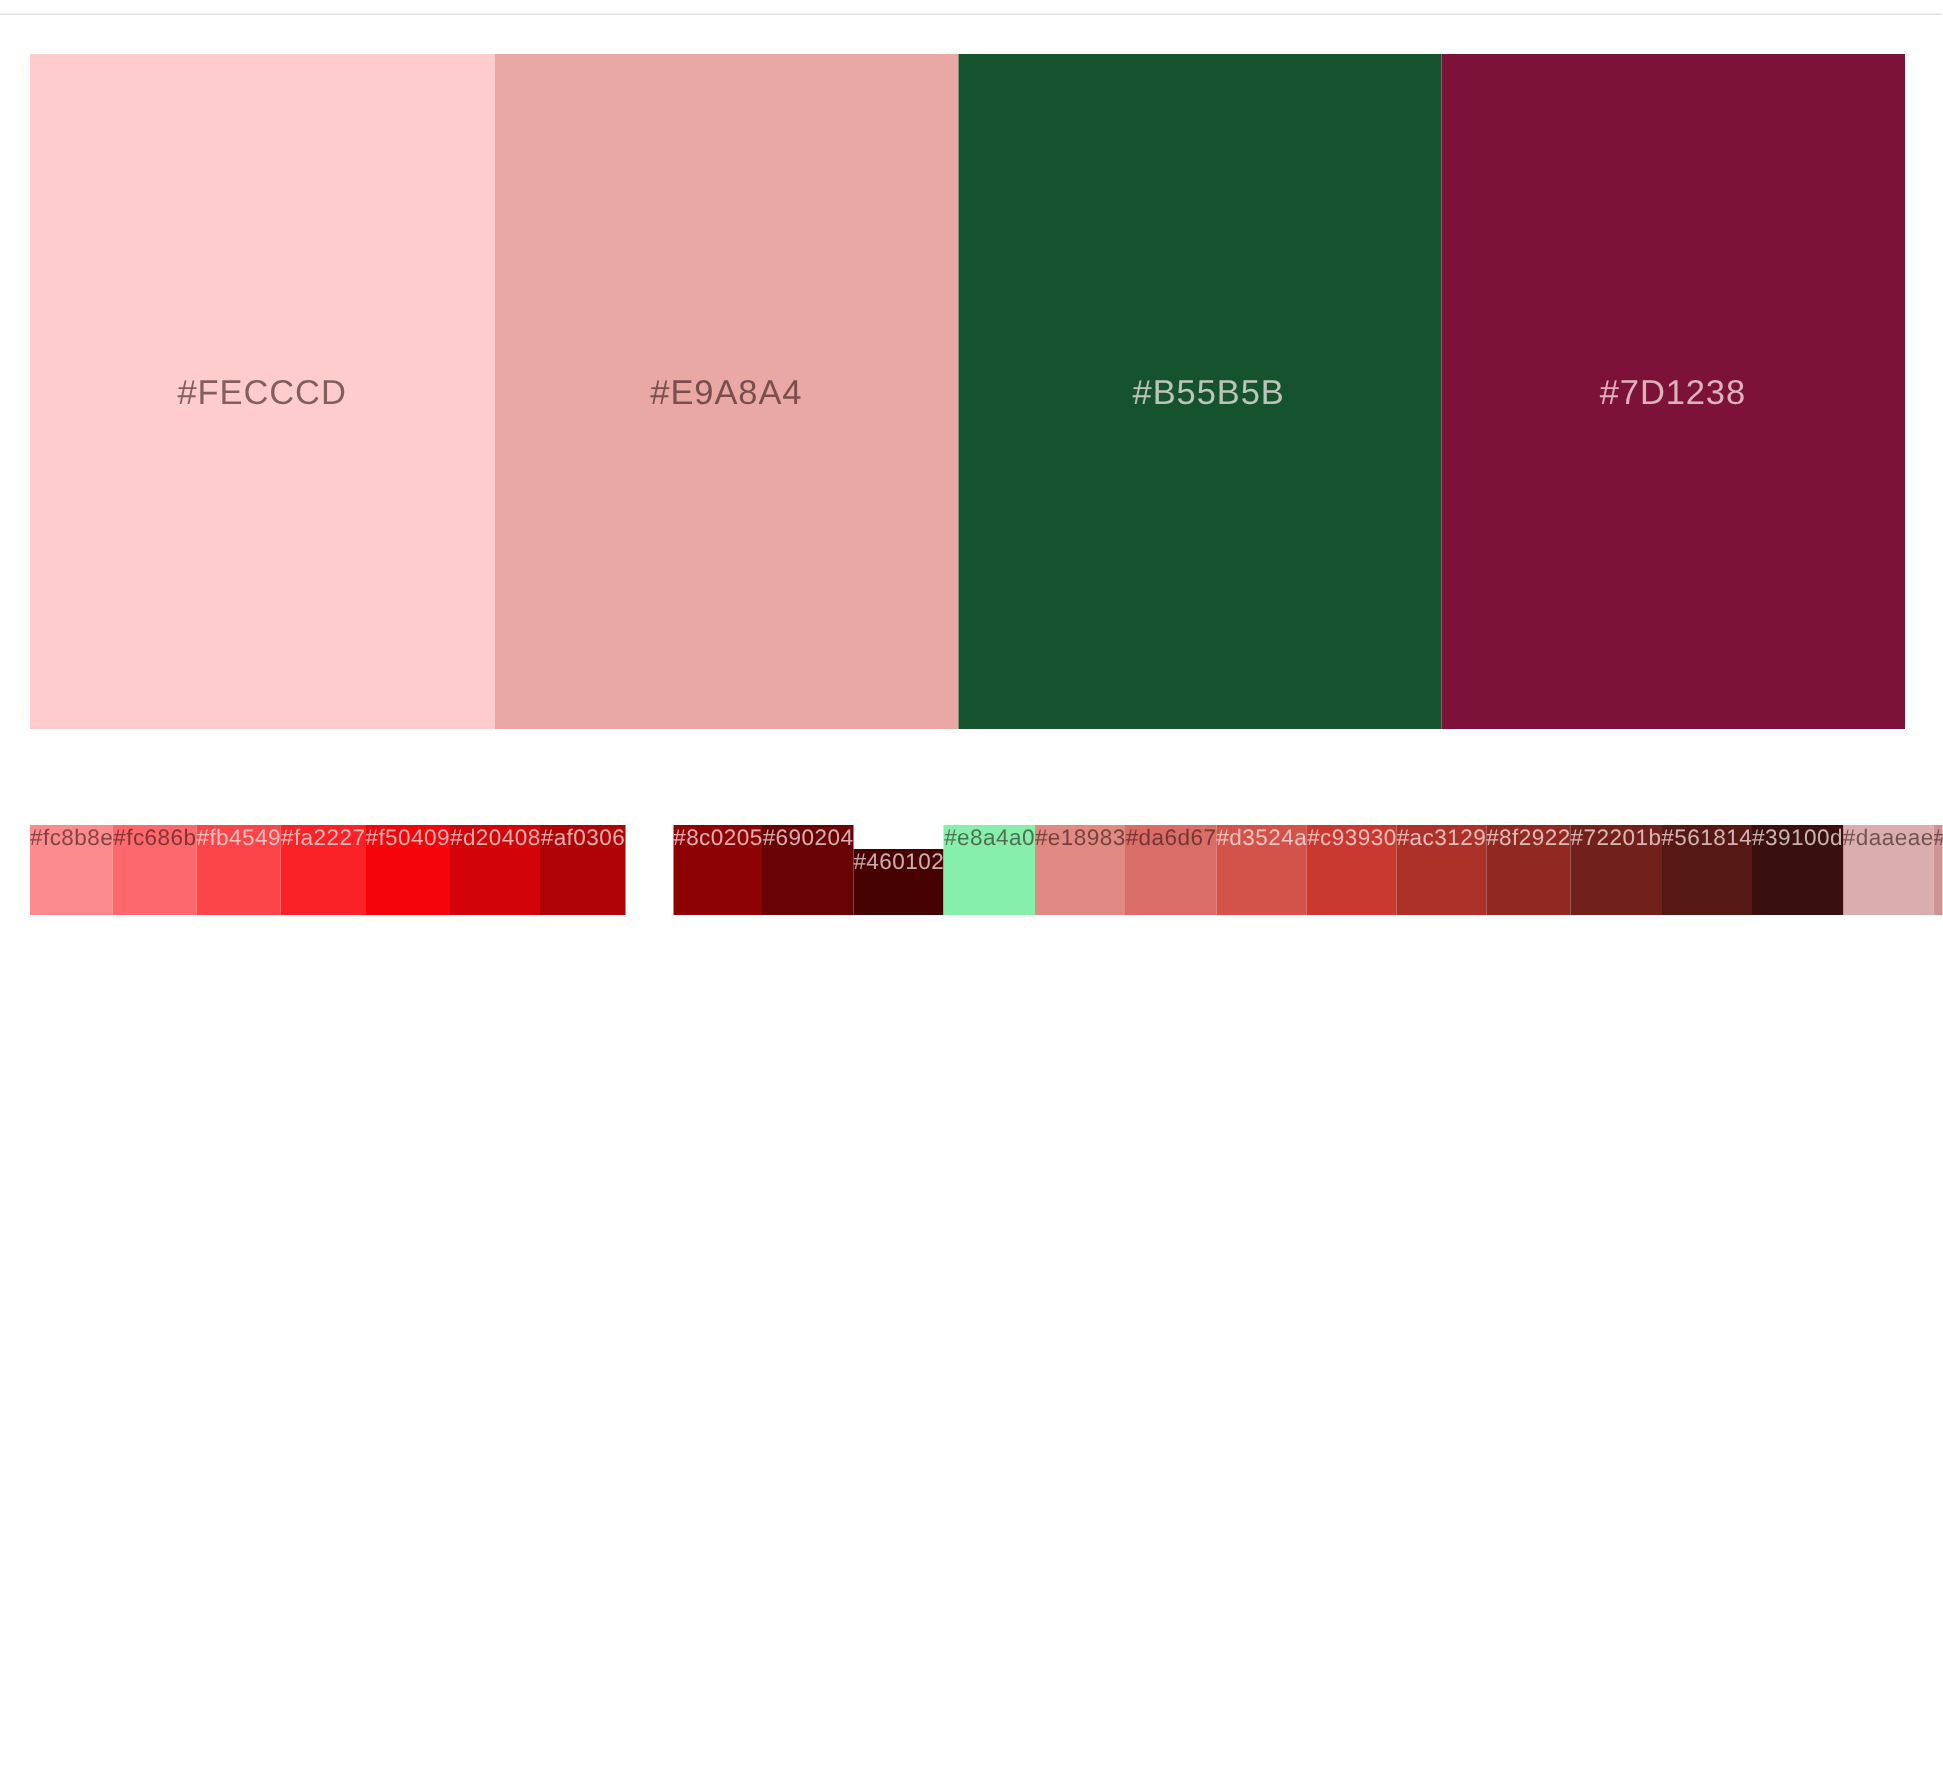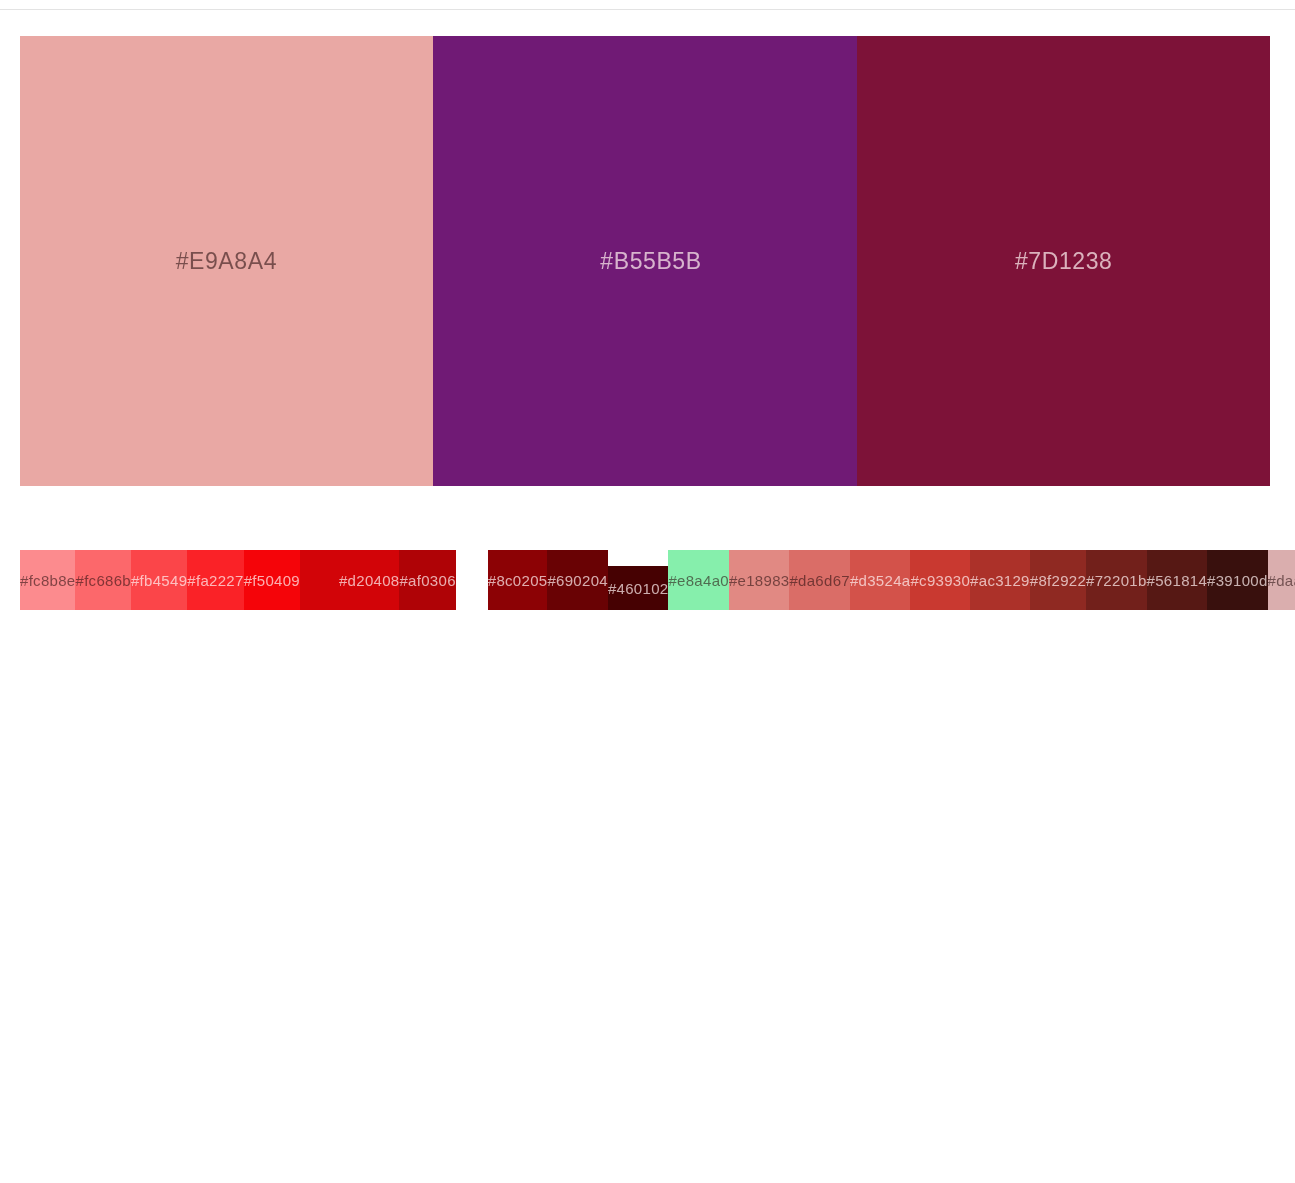--- a/index.html
+++ b/index.html
@@ -52,39 +52,42 @@
     top: 550px;
     width: 1250px;
     height: 600px;
     display: grid;
     grid-template-columns: repeat(5, 1fr);
     grid-auto-rows: 60px;
     grid-auto-flow: column;
   }
   .tint-cell {
     display: flex;
-    align-items: center;
+    align-items: flex-start;
     justify-content: center;
   }
   .tint-label {
     font-size: 15px;
     letter-spacing: 0.3px;
     white-space: nowrap;
   }
 </style>
 </head>
 <body style="background: rgb(255, 255, 255);">
 
 <div class="top-rule"></div>
 
 <div class="feature-band">
+    <div class="feature-swatch" style="background: rgb(254, 204, 205);">
+      <span class="feature-label ink-dark">#FECCCD</span>
+    </div>
     <div class="feature-swatch" style="background: rgb(233, 168, 164);">
       <span class="feature-label ink-dark">#E9A8A4</span>
     </div>
-    <div class="feature-swatch" style="background: #701a75; padding-left: 12px;">
+    <div class="feature-swatch" style="background: #14532d; padding-left: 12px;">
       <span class="feature-label ink-light">#B55B5B</span>
     </div>
     <div class="feature-swatch" style="background: rgb(125, 18, 56);">
       <span class="feature-label ink-light">#7D1238</span>
     </div>
   </div>
 
 <div class="tint-grid">
     <div class="tint-cell" style="background: rgb(252, 139, 142);">
       <span class="tint-label ink-dark">#fc8b8e</span>
@@ -94,21 +97,21 @@
     </div>
     <div class="tint-cell" style="background: rgb(251, 69, 73);">
       <span class="tint-label ink-light">#fb4549</span>
     </div>
     <div class="tint-cell" style="background: rgb(250, 34, 39);">
       <span class="tint-label ink-light">#fa2227</span>
     </div>
     <div class="tint-cell" style="background: rgb(245, 4, 9);">
       <span class="tint-label ink-light">#f50409</span>
     </div>
-    <div class="tint-cell" style="background: rgb(210, 4, 8); padding-left: 39px;">
+    <div class="tint-cell" style="background: rgb(210, 4, 8);">
       <span class="tint-label ink-light">#d20408</span>
     </div>
     <div class="tint-cell" style="background: rgb(175, 3, 6);">
       <span class="tint-label ink-light">#af0306</span>
     </div>
     <div class="tint-cell" style="background: rgb(140, 2, 5); margin-left: 32px;">
       <span class="tint-label ink-light">#8c0205</span>
     </div>
     <div class="tint-cell" style="background: rgb(105, 2, 4);">
       <span class="tint-label ink-light">#690204</span>

